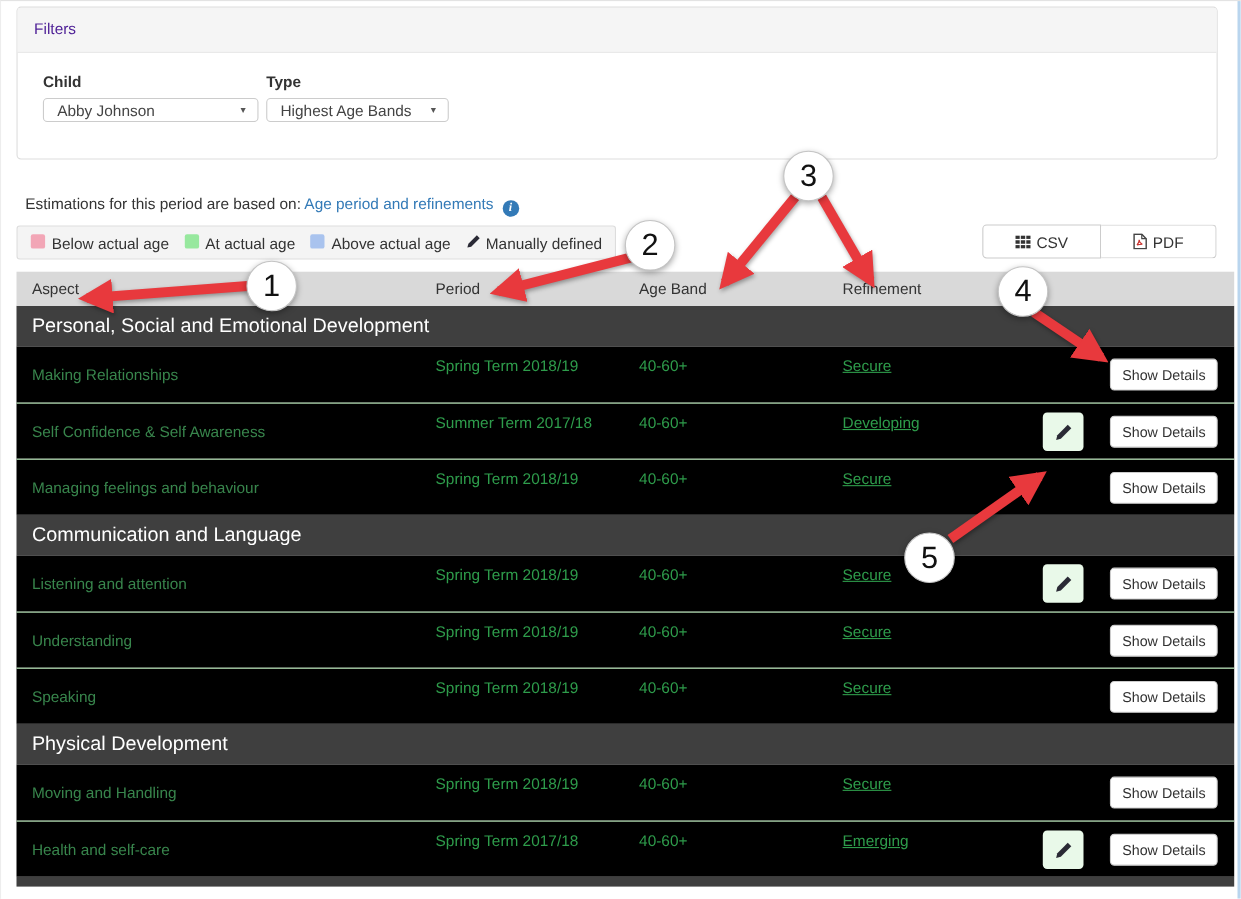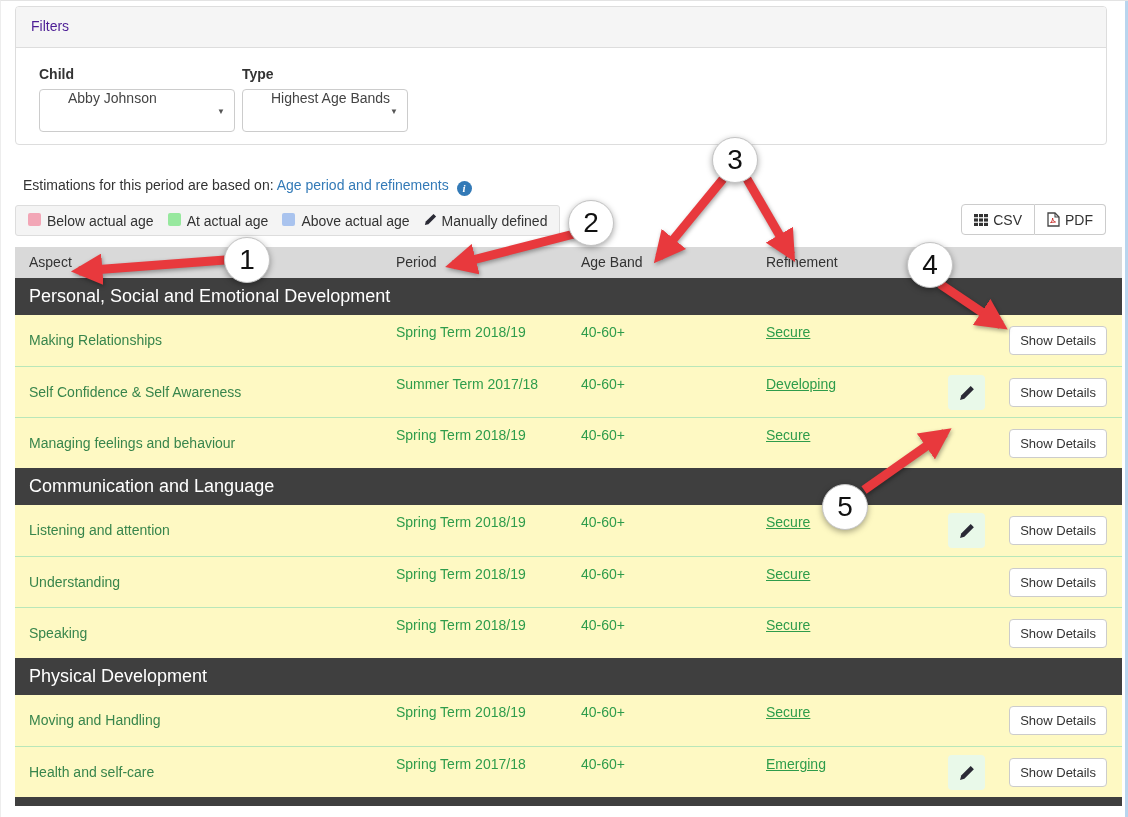--- a/index.html
+++ b/index.html
@@ -10,23 +10,23 @@
   }
   .right-edge{position:absolute;right:0;top:0;width:3px;height:100%;background:#b9d5ee;}
 
   
   .panel{position:absolute;left:14px;top:5px;width:1092px;height:139px;
     border:1px solid #ddd;border-radius:4px;background:#fff;box-sizing:border-box;}
   .panel-heading{height:41px;background:#f5f5f5;border-bottom:1px solid #ddd;
     border-radius:3px 3px 0 0;padding:11px 15px;box-sizing:border-box;font-size:14px;color:#4c1d95;}
   .panel-body{position:relative;height:97px;}
   .form-label{position:absolute;top:18px;font-size:14px;font-weight:bold;color:#333;}
-  .select{position:absolute;top:41px;height:43px;border:1px solid #ccc;border-radius:4px;
+  .select{position:absolute;top:41px;height:22px;border:1px solid #ccc;border-radius:4px;
     background:#fff;box-sizing:border-box;font-size:14px;color:#444;
-    display:flex;padding-left:28px;cursor:pointer;}
+    display:flex;align-items:center;padding-left:12px;cursor:pointer;}
   .caret{position:absolute;right:9px;top:50%;transform:translateY(-50%);font-size:8px;color:#555;}
   #child-label{left:23px;} #child-select{left:23px;width:196px;}
   #type-label{left:226px;} #type-select{left:226px;width:166px;}
 
   
   .estimation{position:absolute;left:22px;top:176px;font-size:14px;color:#333;}
   .estimation a{color:#337ab7;text-decoration:none;}
   .info-icon{display:inline-block;width:15px;height:15px;border-radius:50%;background:#337ab7;
     color:#fff;font-size:11px;font-weight:bold;font-style:italic;text-align:center;line-height:15px;
     font-family:"Liberation Serif",serif;vertical-align:-2px;margin-left:4px;cursor:pointer;}
@@ -37,33 +37,33 @@
     padding:0 12px;font-size:14px;color:#333;box-sizing:border-box;}
   .legend-item{display:flex;align-items:flex-start;margin-right:14px;}
   .legend-item:last-child{margin-right:0;}
   .swatch{width:13px;height:13px;border-radius:2px;margin-right:6px;display:inline-block;}
   .legend-pencil{margin-right:5px;display:inline-flex;}
 
   
   .btn{background:#fff;border:1px solid #ccc;color:#333;font-size:14px;
     font-family:inherit;cursor:pointer;display:inline-flex;align-items:center;justify-content:center;}
   .export-group{position:absolute;top:203px;right:22px;height:31px;display:flex;}
-  .export-group .btn{padding:0 12px;height:31px;}
+  .export-group .btn{padding:0 29px;height:31px;}
   .export-group .btn:first-child{border-radius:4px 0 0 4px;}
   .export-group .btn:last-child{border-radius:0 4px 4px 0;border-left:none;}
   .export-group svg{margin-right:5px;}
 
   
   .table{position:absolute;left:14px;top:246px;width:1107px;}
   .thead{position:relative;height:31px;background:#d9d9d9;font-size:14px;color:#333;}
   .thead span{position:absolute;top:7px;}
   .th-aspect{left:14px;} .th-period{left:381px;} .th-ageband{left:566px;} .th-refinement{left:751px;}
   .section-header{height:37px;background:#3f3f3f;color:#fff;font-size:18px;
     display:flex;align-items:center;padding-left:14px;box-sizing:border-box;}
-  .t-row{position:relative;height:51px;background:#fef9c3;box-sizing:border-box;}
+  .t-row{position:relative;height:51px;background:#000000;box-sizing:border-box;}
   .t-row + .t-row{border-top:1px solid #b9e7b9;}
   .t-row .cell{position:absolute;font-size:14px;}
   .cell-aspect{left:14px;top:17px;color:#38854c;}
   .cell-period{left:381px;top:9px;color:#2e9c4b;}
   .cell-ageband{left:566px;top:9px;color:#2e9c4b;}
   .cell-refinement{left:751px;top:9px;color:#2e9c4b;text-decoration:underline;}
   .details-btn{position:absolute;right:15px;top:11px;height:29px;padding:0 10px;
     border-radius:4px;font-size:13px;}
   .pencil-btn{position:absolute;left:933px;top:8px;width:37px;height:35px;
     background:#e9f9e9;border:none;border-radius:4px;display:flex;align-items:center;

